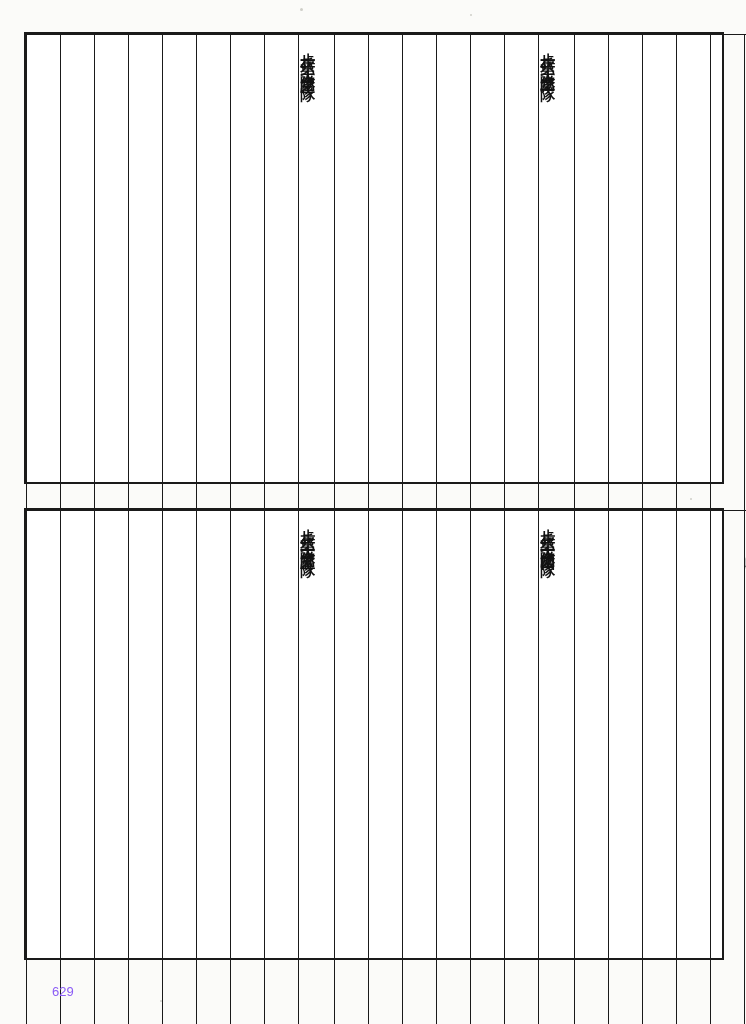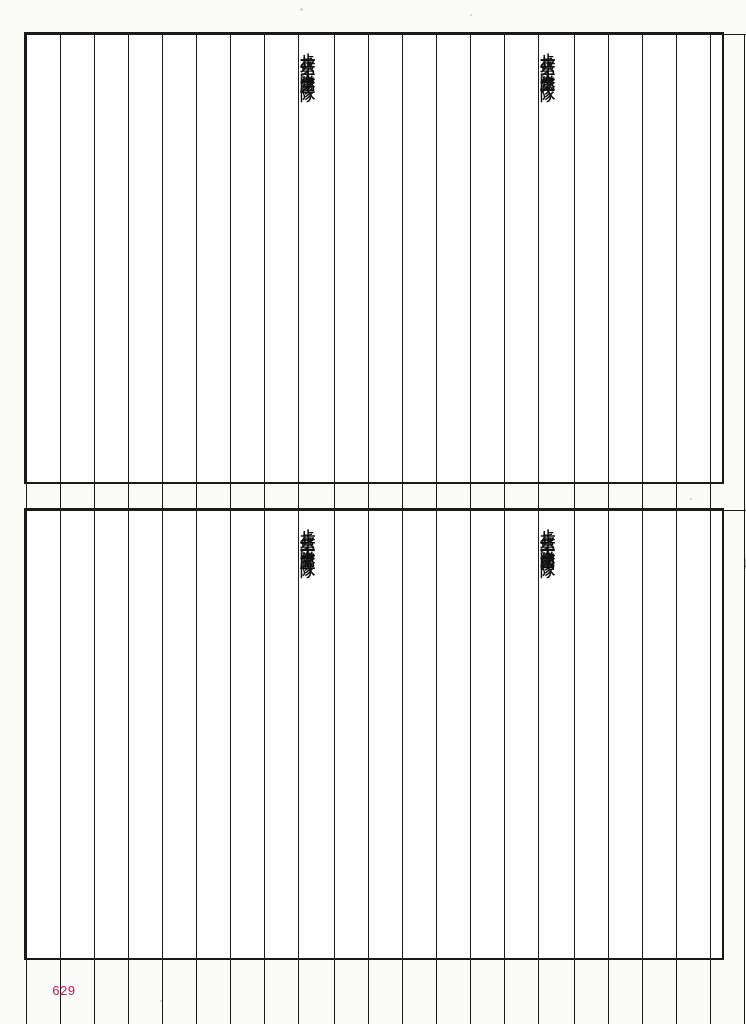--- a/index.html
+++ b/index.html
@@ -63,22 +63,22 @@
   .f-head{font-size:13px;font-weight:700;letter-spacing:3px;}
 
   .grpcell .vcell{justify-content:flex-start;padding-top:6px;}
   .headcell .vcell{justify-content:center;}
 
   .pagenum{
     position:absolute;
     left:52px;
     top:984px;
     font-size:13px;
-    font-family:Liberation Mono, monospace;
-    color:#be185d;
+    font-family:Liberation Sans, sans-serif;
+    color:#8b5cf6;
   }
 </style>
 </head>
 <body>
 
 <div class="page">
 
   <div class="tablewrap t-top">
     <table class="grid">
       <colgroup>

